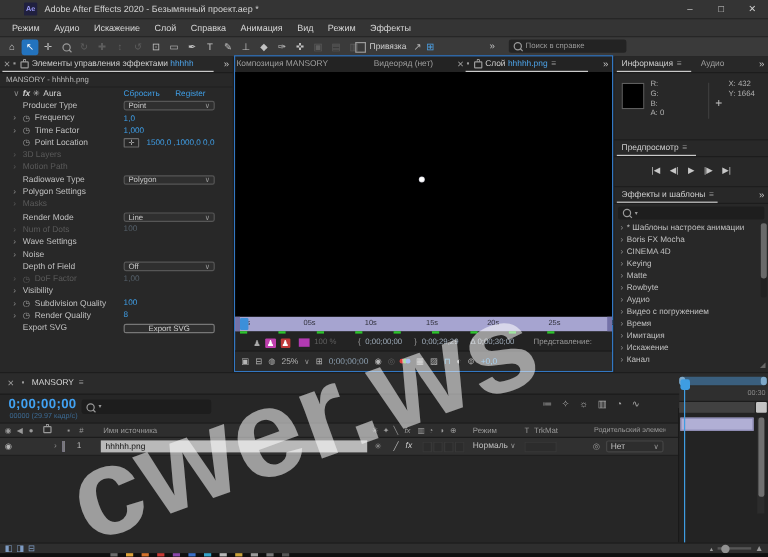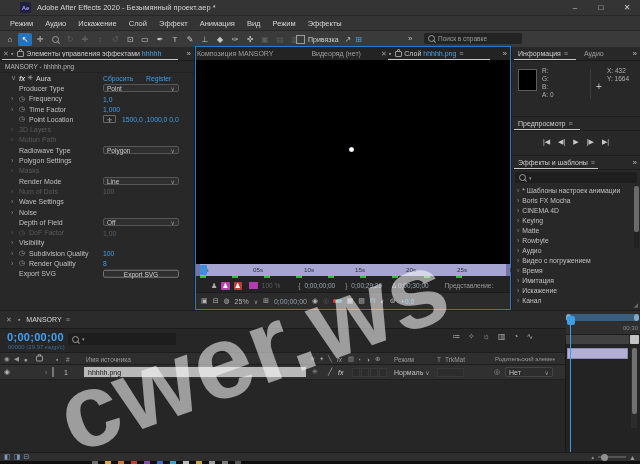--- a/index.html
+++ b/index.html
@@ -162,21 +162,21 @@
       <div class="win-btn">□</div>
       <div class="win-btn">✕</div>
     </div>
   </div>
 
   <div class="menubar" id="menubar">
       <span class="menu-item">Режим</span>
       <span class="menu-item">Аудио</span>
       <span class="menu-item">Искажение</span>
       <span class="menu-item">Слой</span>
-      <span class="menu-item">Эффект</span>
+      <span class="menu-item">Справка</span>
       <span class="menu-item">Анимация</span>
       <span class="menu-item">Вид</span>
       <span class="menu-item">Режим</span>
       <span class="menu-item">Эффекты</span>
     </div>
 
   <div class="toolbar">
     <div class="tools" id="tools">
         <div class="tool normal">⌂</div>
         <div class="tool active">↖</div>

